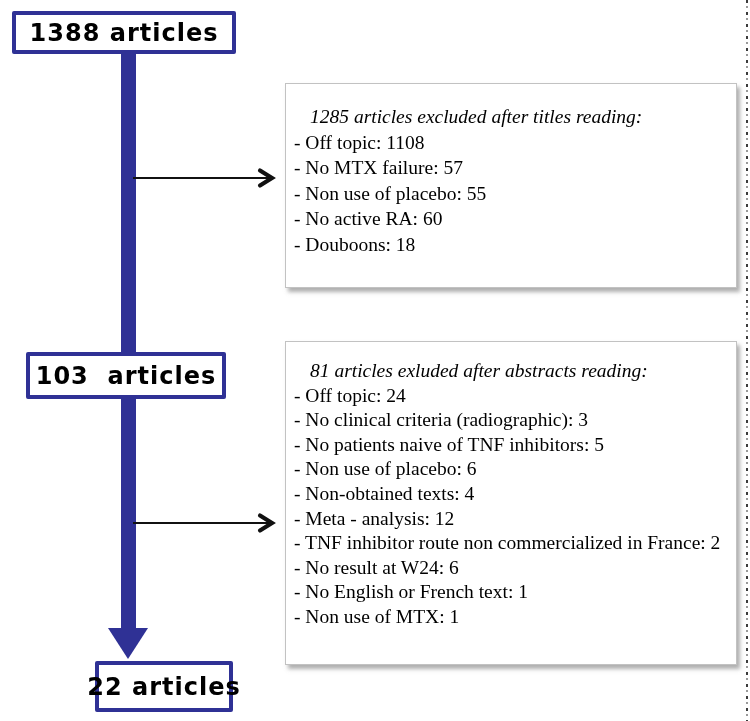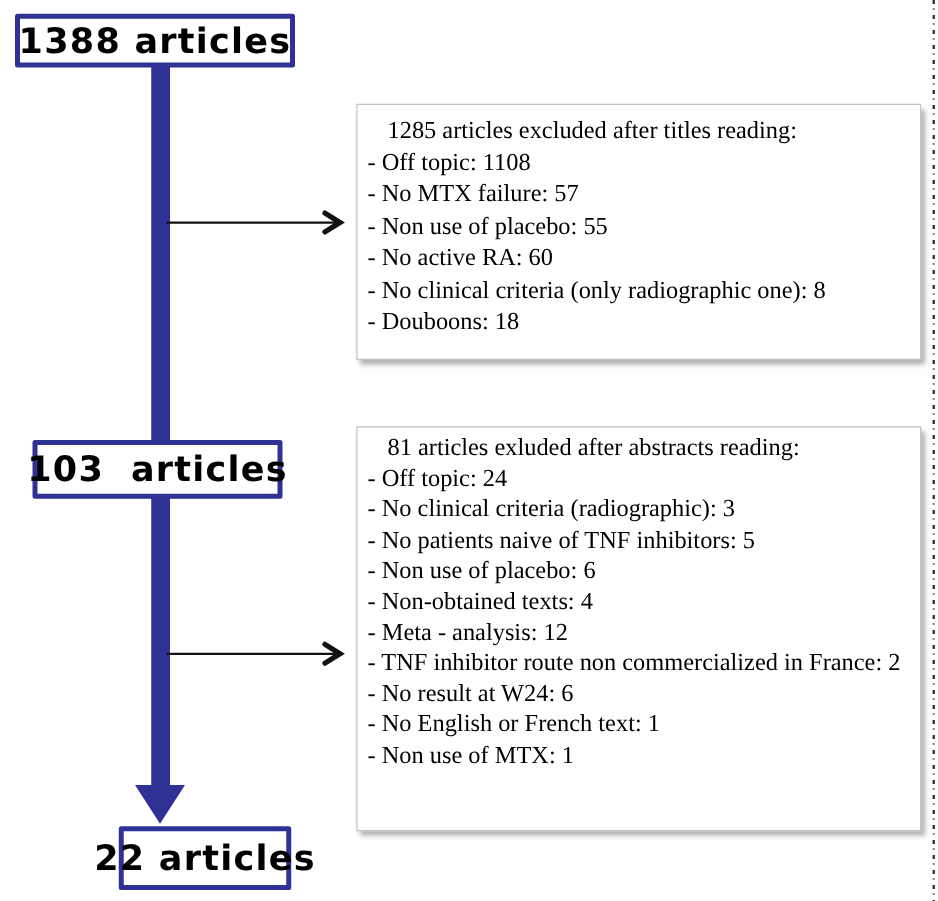--- a/index.html
+++ b/index.html
@@ -14,21 +14,21 @@
   }
   
   .flow-box{
     position:absolute;
     background:#fff;
     border:4px solid var(--accent,#2f3195);
     border-radius:2px;
     display:flex;align-items:center;justify-content:center;
     font-family:"DejaVu Sans", sans-serif;
     font-weight:bold;
-    font-size:28px;
+    font-size:24px;
     letter-spacing:1px;
     white-space:pre;
     z-index:3;
   }
   #box-1388{left:12px;top:11px;width:224px;height:43px;}
   #box-103{left:26px;top:352px;width:200px;height:47px;}
   #box-22{left:95px;top:661px;width:138px;height:51px;text-align:right;}
   
   #main-shaft{
     position:absolute;left:121px;top:52px;width:15px;height:578px;
@@ -52,21 +52,21 @@
     border:1px solid #c2c2c2;
     box-shadow:3px 4px 4px rgba(110,110,110,0.55);
     padding:8px 10px 6px 8px;
     font-family:"Liberation Serif", serif;
     font-size:19.5px;
     line-height:25.5px;
     z-index:2;
   }
   #excl-box-1{top:83px;height:205px;}
   #excl-box-2{top:341px;height:324px;line-height:24.6px;padding-top:5px;}
-  .excl-title{text-indent:16px;}
+  .excl-title{font-style:italic;text-indent:16px;margin-top:12px;}
   .excl-item{}
   
   #page-edge{
     position:absolute;right:2px;top:0;width:2px;height:721px;
     background:repeating-linear-gradient(
       to bottom,
       #3c3c3c 0px, #3c3c3c 3px,
       transparent 3px, transparent 6.5px,
       #9a9a9a 6.5px, #9a9a9a 8px,
       transparent 8px, transparent 12px);
@@ -102,21 +102,20 @@
     <span>22 articles</span>
   </div>
 
   <div id="excl-box-1" class="excl-box">
     <div class="excl-title">1285 articles excluded after titles reading:</div>
     <div class="excl-list">
         <div class="excl-item">- Off topic: 1108</div>
         <div class="excl-item">- No MTX failure: 57</div>
         <div class="excl-item">- Non use of placebo: 55</div>
         <div class="excl-item">- No active RA: 60</div>
-        <div class="excl-item">- No clinical criteria (only radiographic one): 8</div>
         <div class="excl-item">- Douboons: 18</div>
       </div>
   </div>
 
   <div id="excl-box-2" class="excl-box">
     <div class="excl-title">81 articles exluded after abstracts reading:</div>
     <div class="excl-list">
         <div class="excl-item">- Off topic: 24</div>
         <div class="excl-item">- No clinical criteria (radiographic): 3</div>
         <div class="excl-item">- No patients naive of TNF inhibitors: 5</div>

